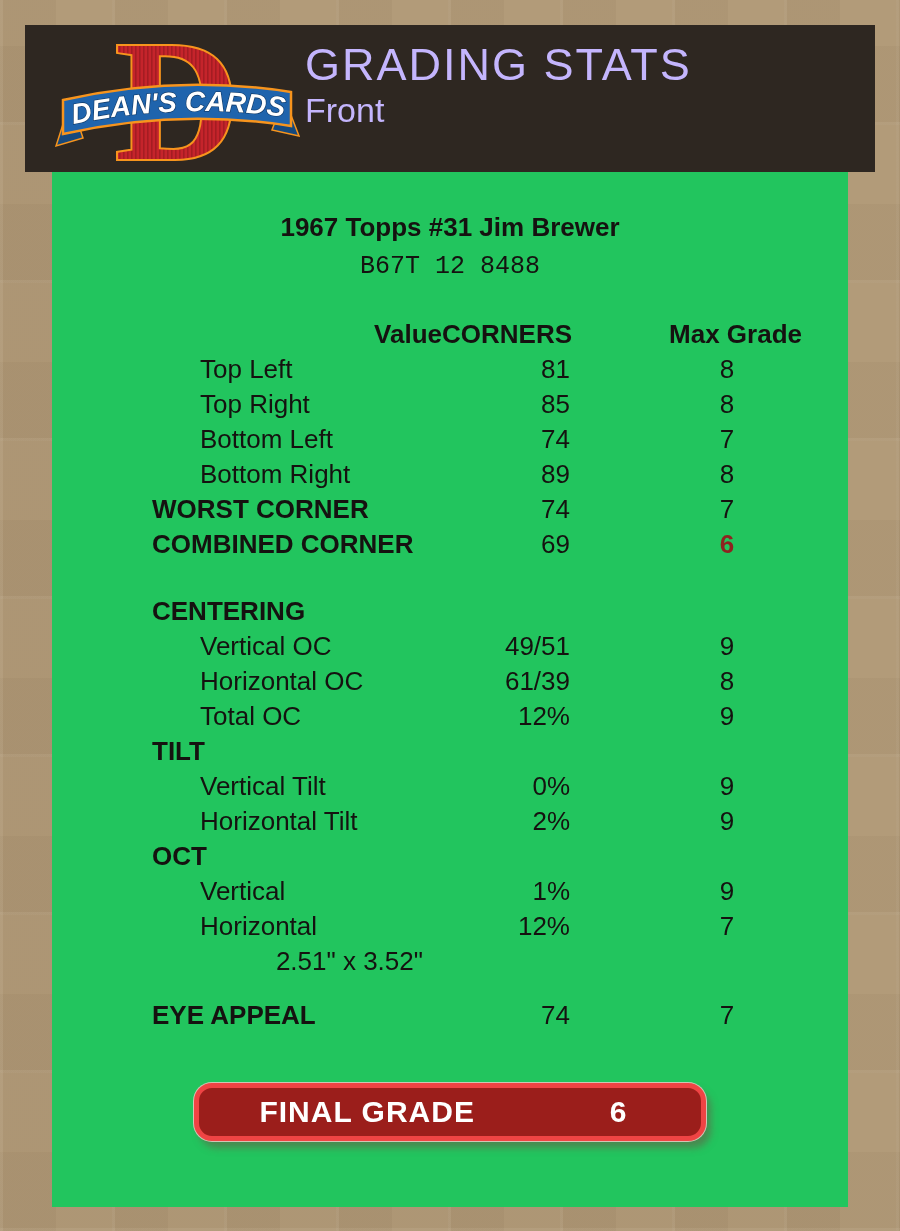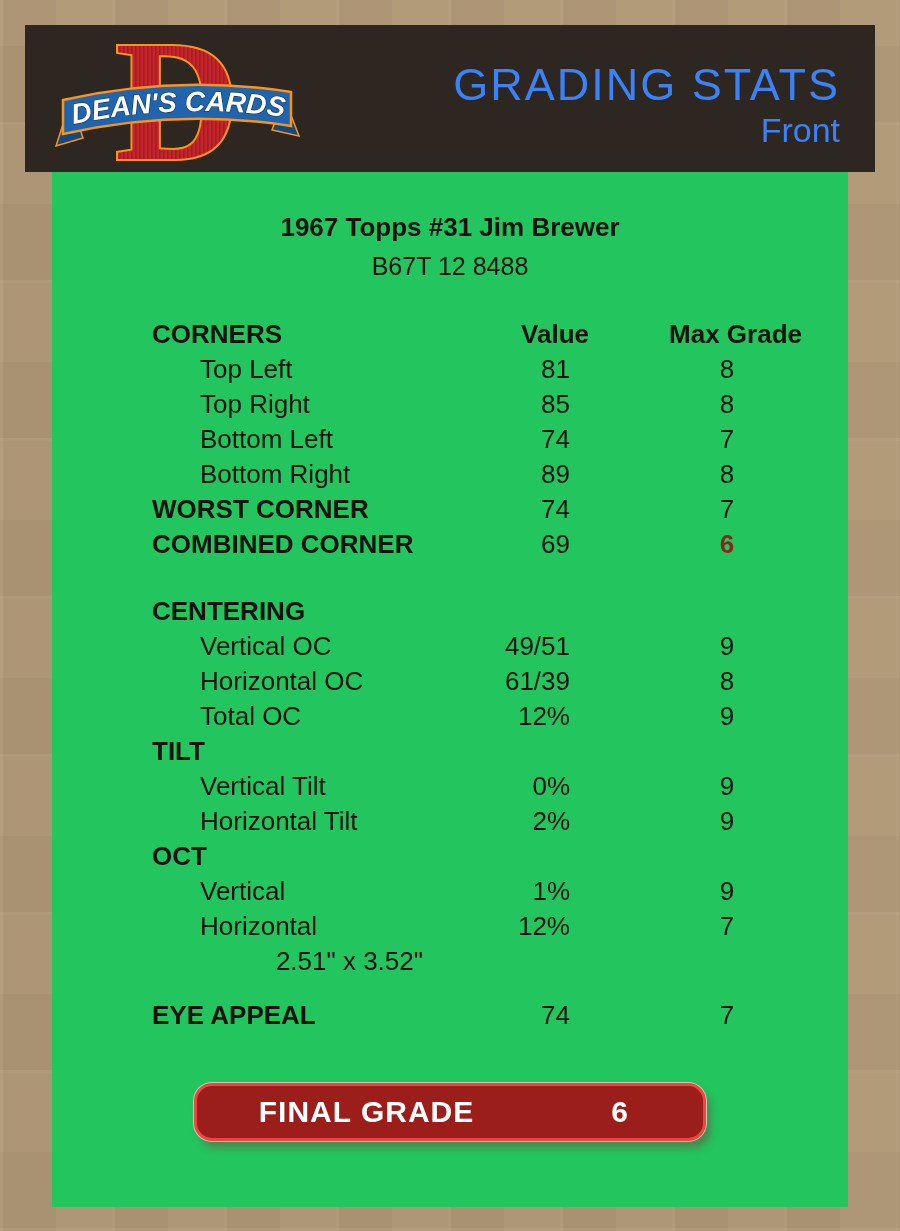--- a/index.html
+++ b/index.html
@@ -17,48 +17,48 @@
       repeating-linear-gradient(0deg, rgba(250,240,220,.08) 0 3px, transparent 3px 158px),
       repeating-linear-gradient(90deg, rgba(90,66,40,.06) 0 56px, transparent 56px 112px),
       repeating-linear-gradient(0deg, rgba(90,66,40,.05) 0 79px, transparent 79px 158px);
   }
   .header {
     position:absolute; left:25px; top:25px; width:850px; height:147px;
     background:#2e2721;
   }
   .logo { position:absolute; left:30px; top:7px; width:245px; height:133px; }
   .header-titles {
-    position:absolute; left:280px; right:35px; top:34px;
-    text-align:right; color:#3b82f6;
+    position:absolute; left:280px; right:35px; top:14px;
+    text-align:left; color:#c4b5fd;
   }
   .header-title { font-size:45px; letter-spacing:2px; font-weight:normal; }
   .header-subtitle { font-size:34px; }
   .content {
     position:absolute; left:52px; top:172px; width:796px; height:1035px;
     background:#fbf6e8;
     color:#151210;
   }
   .card-title { margin-top:40px; text-align:center; font-size:26px; font-weight:bold; }
-  .card-code  { margin-top:9px;  text-align:center; font-size:25px; }
+  .card-code  { margin-top:9px;  text-align:center; font-size:25px;font-family:Liberation Mono, monospace; }
   .grading-table { margin:36px 0 0 100px; width:650px; font-size:26px; }
   .row { display:grid; grid-template-columns:290px 147px 63px 150px; height:35px; line-height:35px; }
   .row.gap-before.section { margin-top:32px; }
   .row.gap-before.total   { margin-top:19px; }
   .cell { white-space:nowrap; }
   .cell.label { text-align:left; }
   .row.item .cell.label { padding-left:48px; }
   .row.section .cell.label, .row.total .cell.label, .header-row .cell.label { font-weight:bold; }
   .cell.value { text-align:right; padding-right:19px; }
   .cell.max   { text-align:center; }
   .header-row .cell.value { font-weight:bold; padding-right:0; }
   .header-row .cell.max   { font-weight:bold;text-align:right; }
   .max-red { font-weight:bold; }
   .final-grade-btn {
     position:relative; margin:50px auto 0 auto; width:512px; height:58px;
-    border:3px solid #ef4444; border-radius:18px;
+    border:5px solid #ef4444; border-radius:18px;
     box-shadow:0 0 0 1px #cfc6b4, 5px 7px 7px rgba(105,90,70,.55);
     display:flex; align-items:center;
     color:#ffffff; font-weight:bold; font-size:30px;
     cursor:pointer;
   }
   .final-grade-btn .btn-label { width:67%; text-align:center; letter-spacing:1px; }
   .final-grade-btn .btn-value { flex:1; text-align:center; }
 </style>
 </head>
 <body style="background: rgb(178, 155, 121);">
@@ -87,22 +87,22 @@
     <div class="header-subtitle">Front</div>
   </div>
 </div>
 
 <div class="content" style="background: #22c55e;">
   <div class="card-title">1967 Topps #31 Jim Brewer</div>
   <div class="card-code">B67T 12 8488</div>
 
   <div class="grading-table">
     <div class="row header-row">
+      <div class="cell value">Value</div>
       <div class="cell label">CORNERS</div>
-      <div class="cell value">Value</div>
       <div class="cell spacer"></div>
       <div class="cell max">Max Grade</div>
     </div>
     <div id="rows">
   <div class="row item">
     <div class="cell label">Top Left</div>
     <div class="cell value">81</div>
     <div class="cell spacer"></div>
     <div class="cell max">8</div>
   </div>

